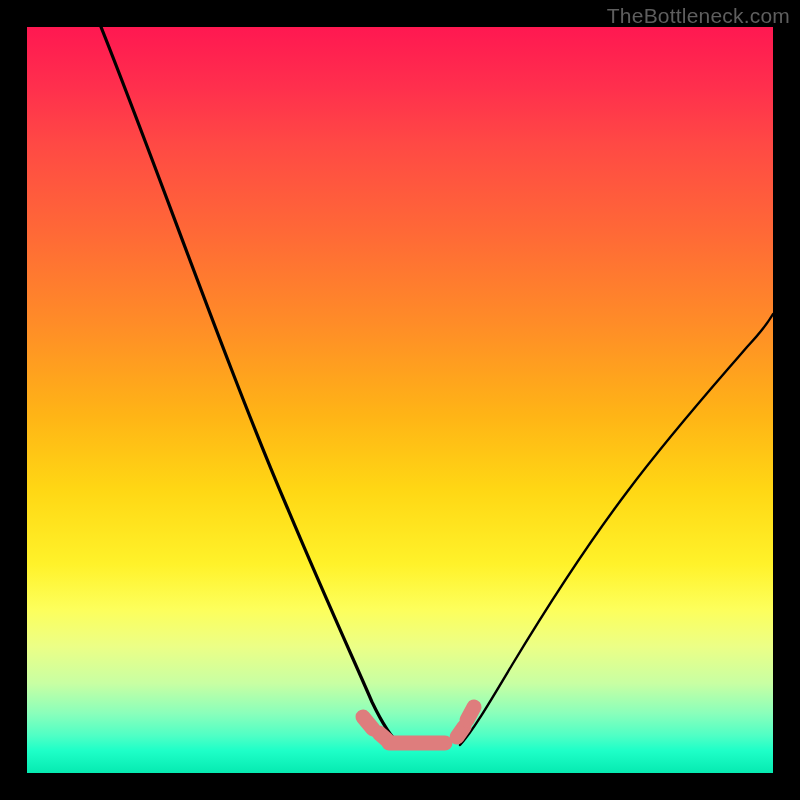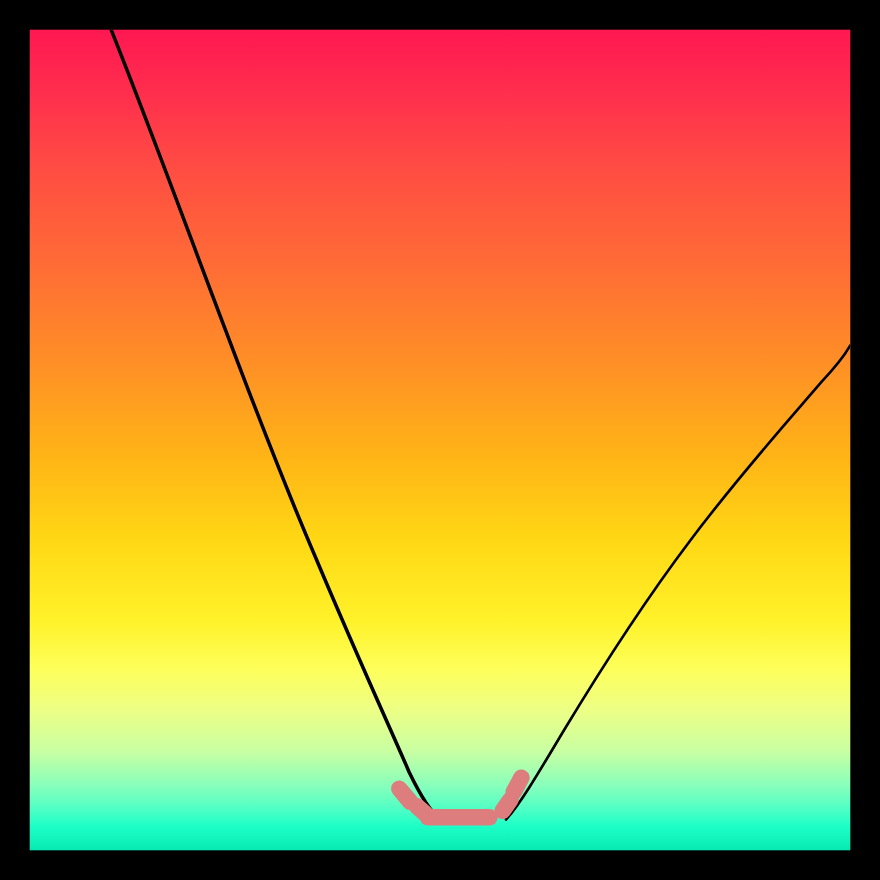--- a/index.html
+++ b/index.html
@@ -88,13 +88,14 @@
 
         <path d="M 362 716 L 418 716"></path>
 
         <path d="M 430 710 L 437 700"></path>
         <path d="M 440 693 L 447 680"></path>
       </g>
     </svg>
 
   </div>
 
+  <div class="watermark">TheBottleneck.com</div>
 </div>
 
 </body></html>

